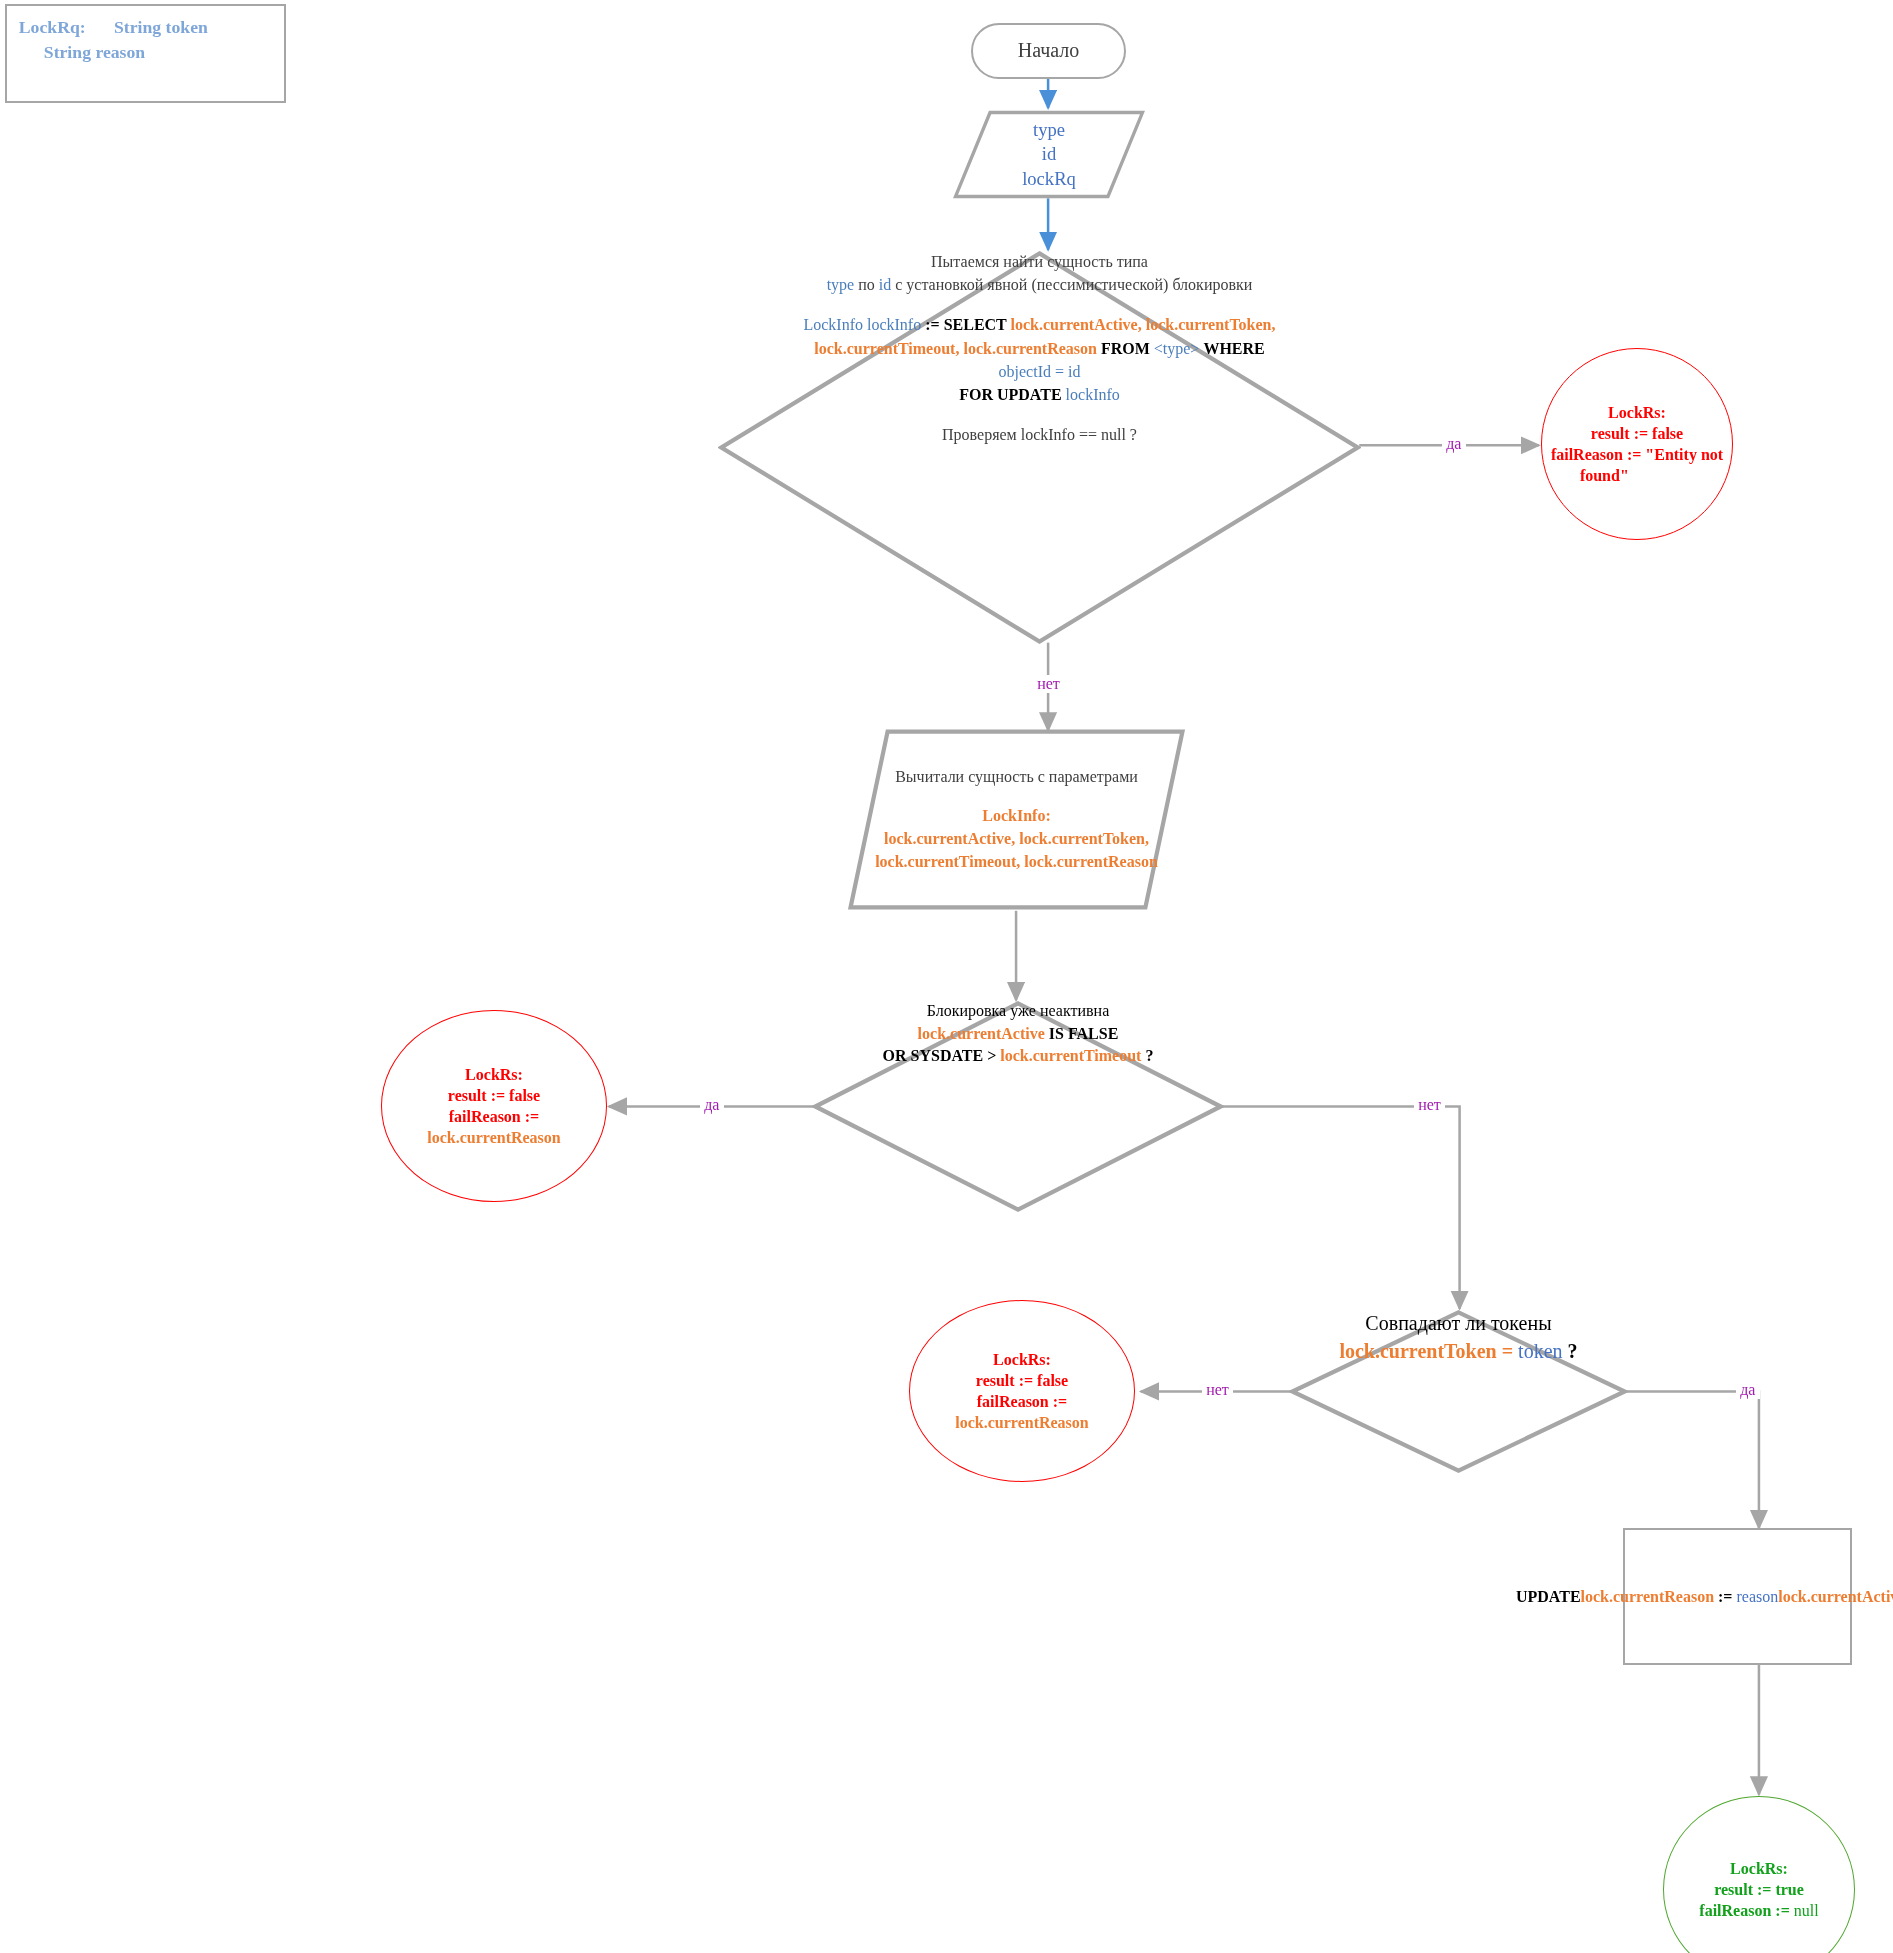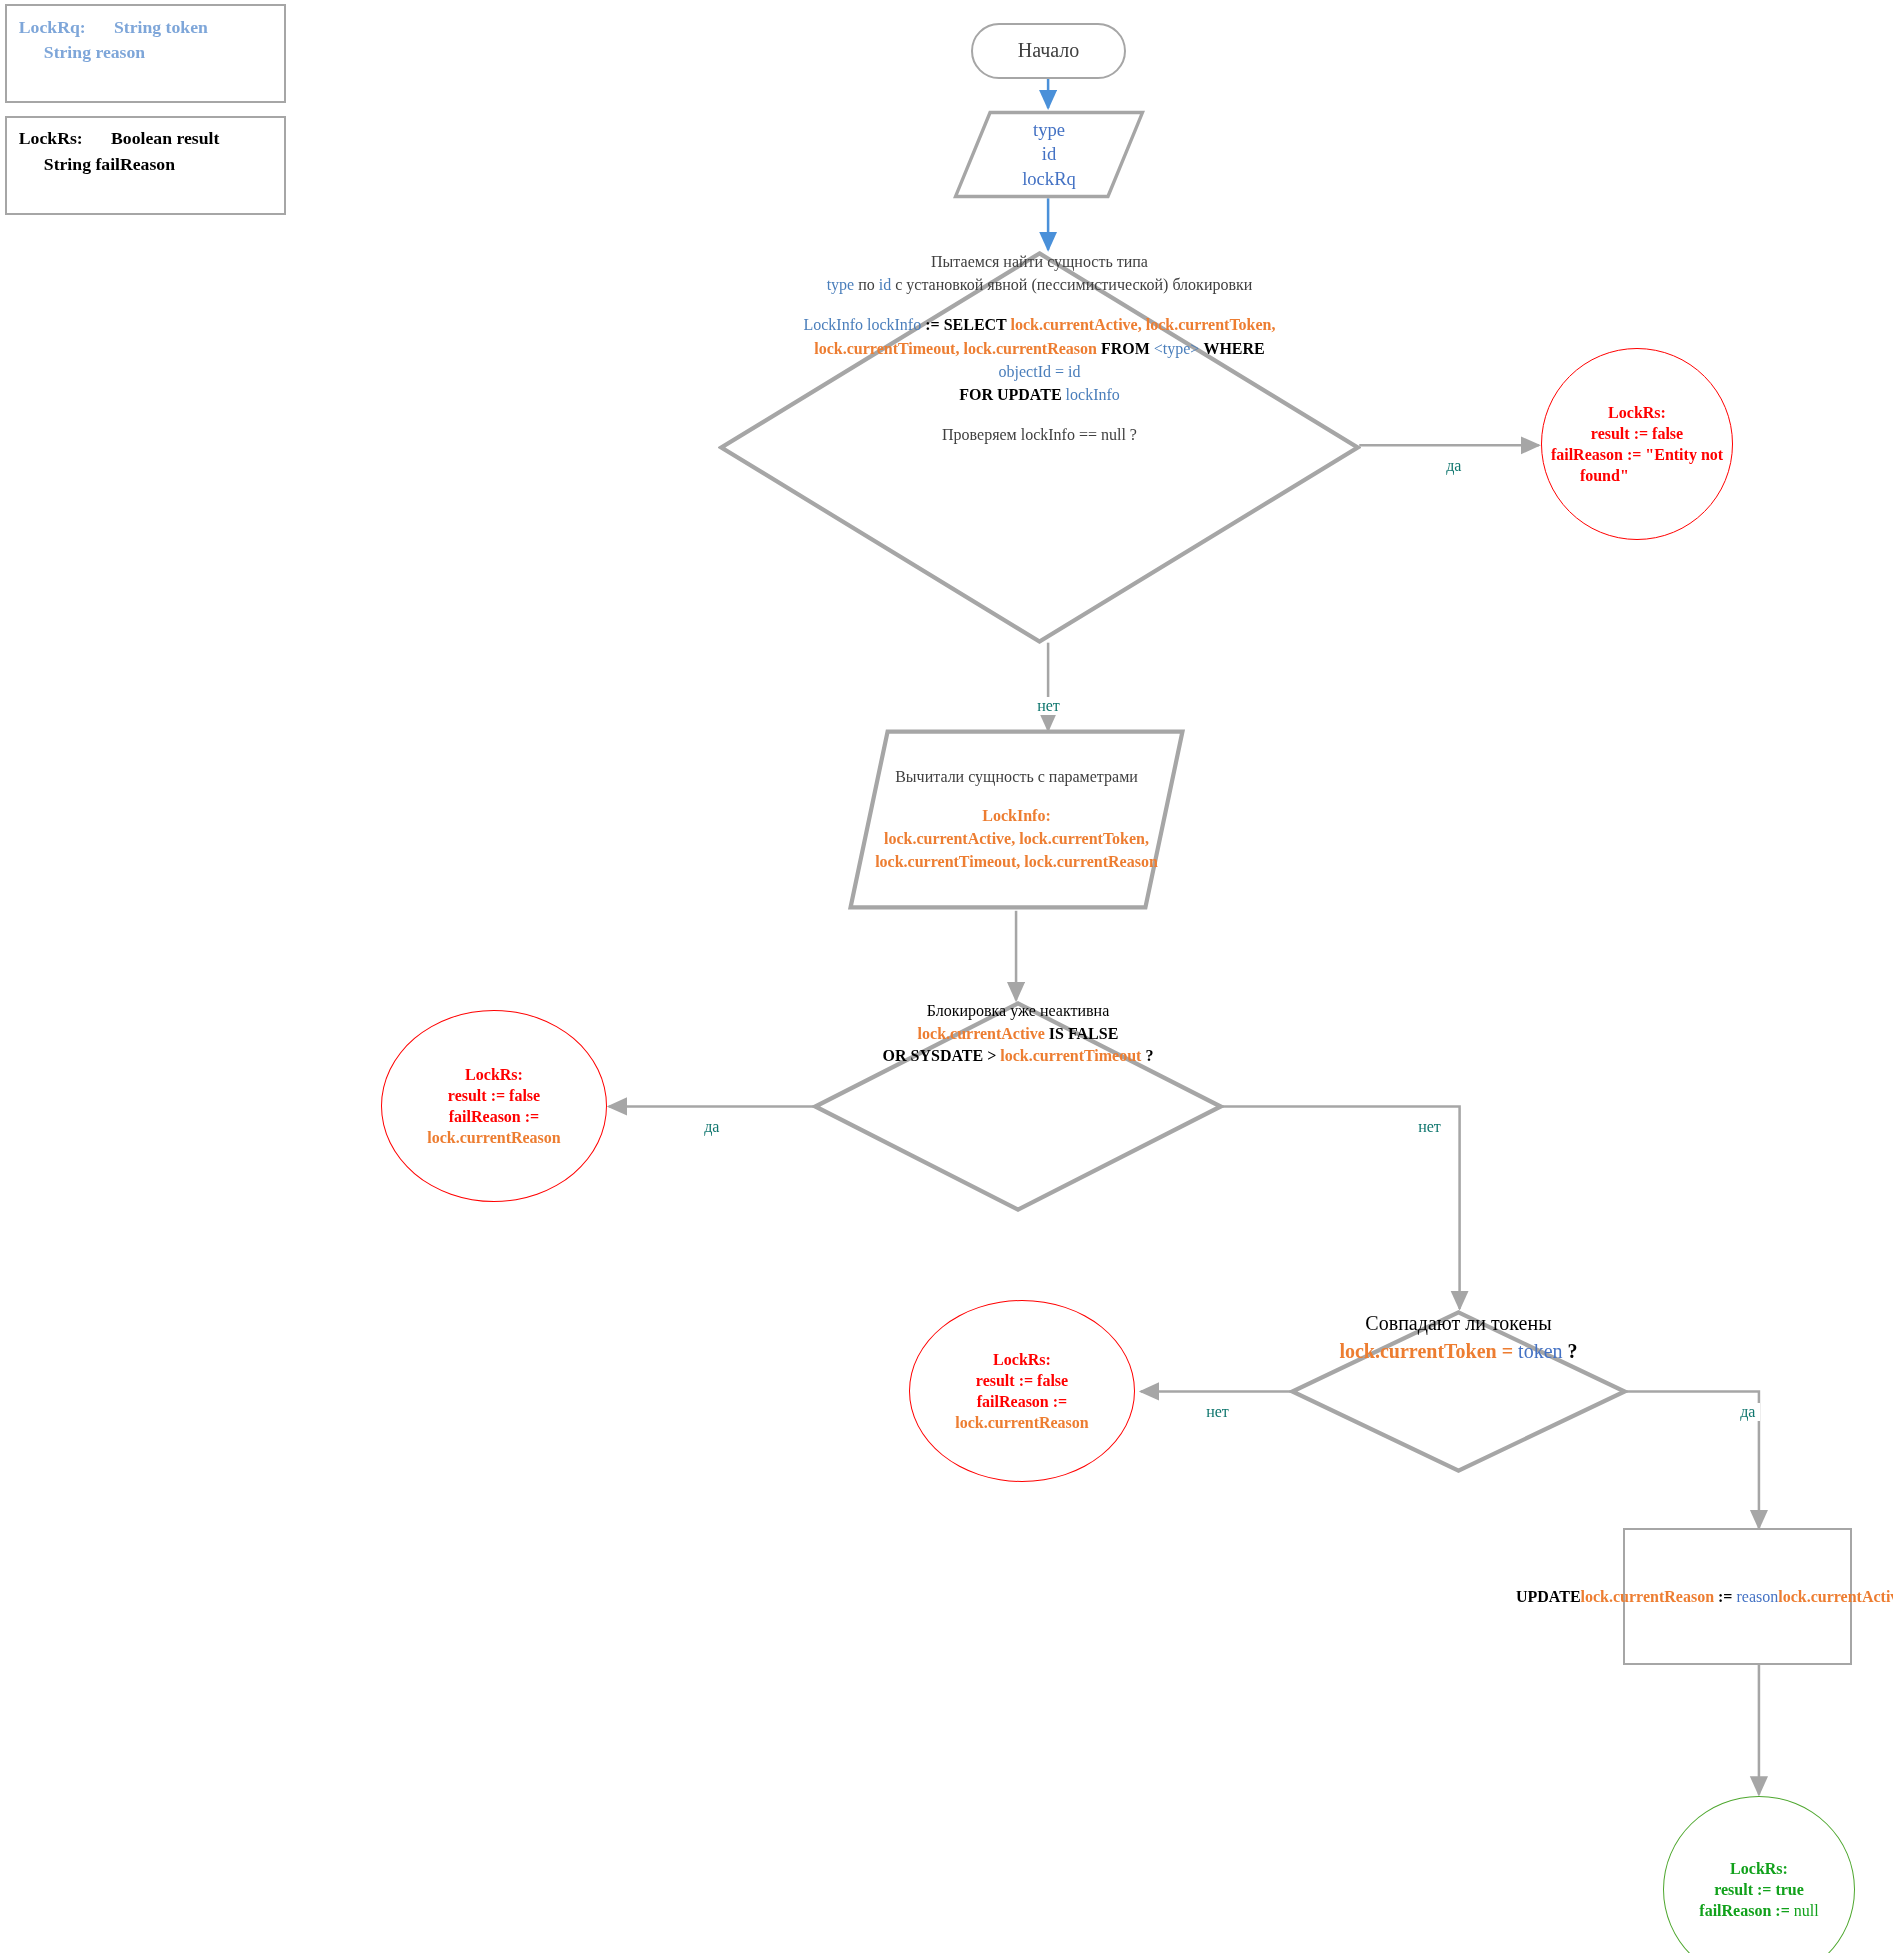--- a/index.html
+++ b/index.html
@@ -118,26 +118,25 @@
   .c-black  { color: #000000; }
   .c-dark   { color: #404040; }
   .b { font-weight: bold; }
 
   .line { display: block; white-space: nowrap; }
   .spacer { display: block; height: 17px; }
 
   .edge-label {
     position: absolute;
     background: #ffffff;
-    color: #0f766e;
+    color: #a21caf;
     font-size: 16px;
     padding: 0 4.2px;
     line-height: 1.1;
     white-space: nowrap;
-    margin-top: 22px;
   }
 </style>
 </head>
 <body>
 
 <div id="canvas">
 
   <svg class="edges" viewBox="0 0 2245 2317">
     <defs>
       <marker id="arrGray" markerWidth="9" markerHeight="9" refX="7.2" refY="3.6" orient="auto" markerUnits="strokeWidth">
@@ -168,25 +167,20 @@
 
     <line x1="2086" y1="1974" x2="2086" y2="2128" stroke="#A6A6A6" stroke-width="3" marker-end="url(#arrGray)"></line>
   </svg>
 
   <div class="legend rq" style="position:absolute; left:5px; top:4.2px; width:253px; height:78px;">
     <span class="ln">LockRq:</span>
     <span class="ln ind">String token</span>
     <span class="ln ind">String reason</span>
   </div>
 
-  <div class="legend rs" style="position:absolute; left:5px; top:116px; width:253px; height:78px;">
-    <span class="ln">LockRs:</span>
-    <span class="ln ind">Boolean result</span>
-    <span class="ln ind">String failReason</span>
-  </div>
 
   <div class="node terminator" style="left:971px; top:6.7px; width:155px; height:56px;margin-top:16px;">
     <span>Начало</span>
   </div>
 
   <div class="para-wrap" style="left:953px; top:110px; width:192px; height:89px;">
     <svg class="shape" viewBox="0 0 228 106" preserveAspectRatio="none">
       <polygon points="44,3 225,3 184,103 3,103" fill="#ffffff" stroke="#A6A6A6" stroke-width="4"></polygon>
     </svg>
     <div class="txt" style="font-size:18.6px; line-height:1.30;">

